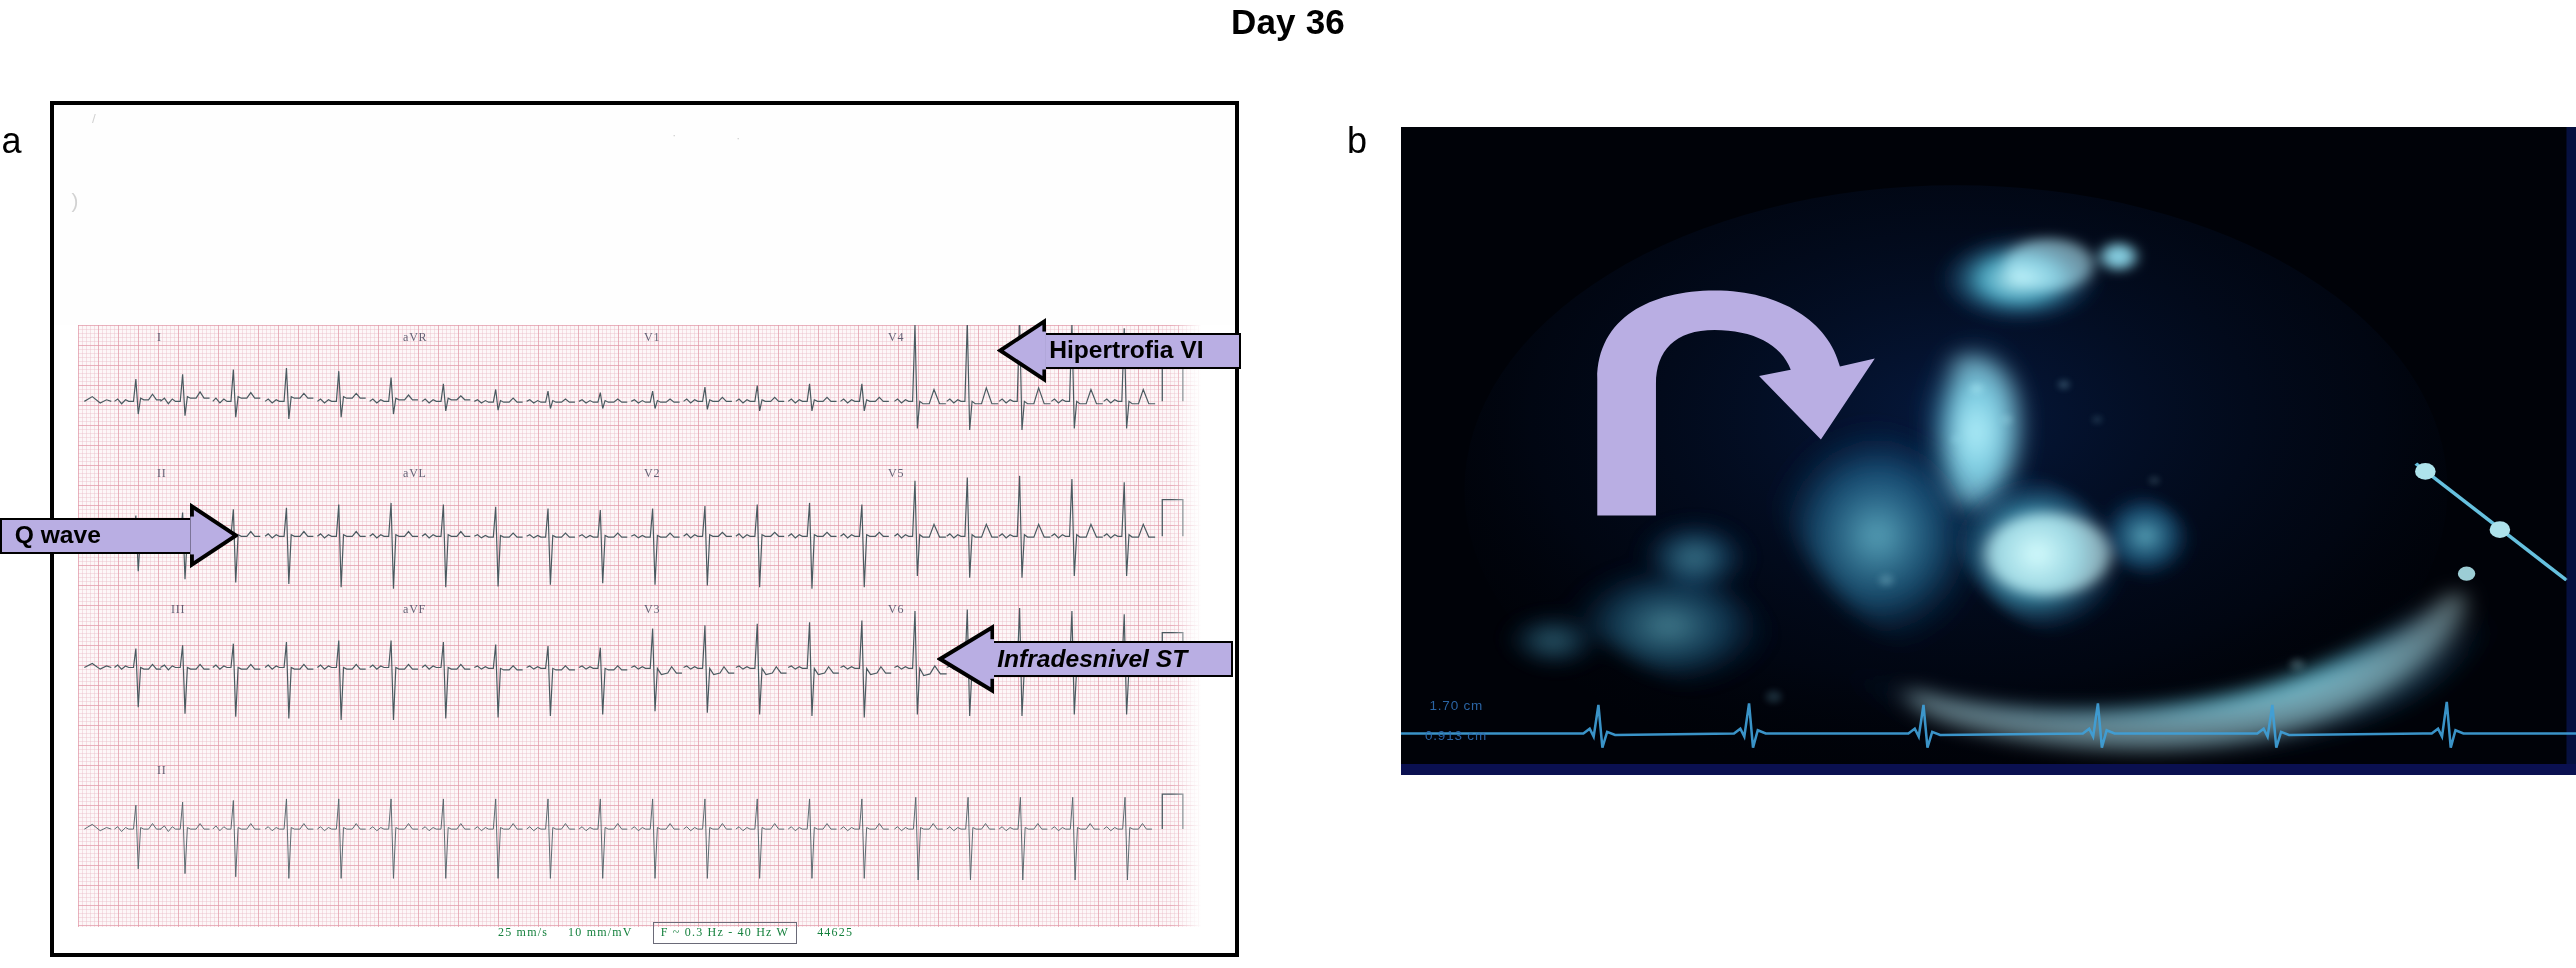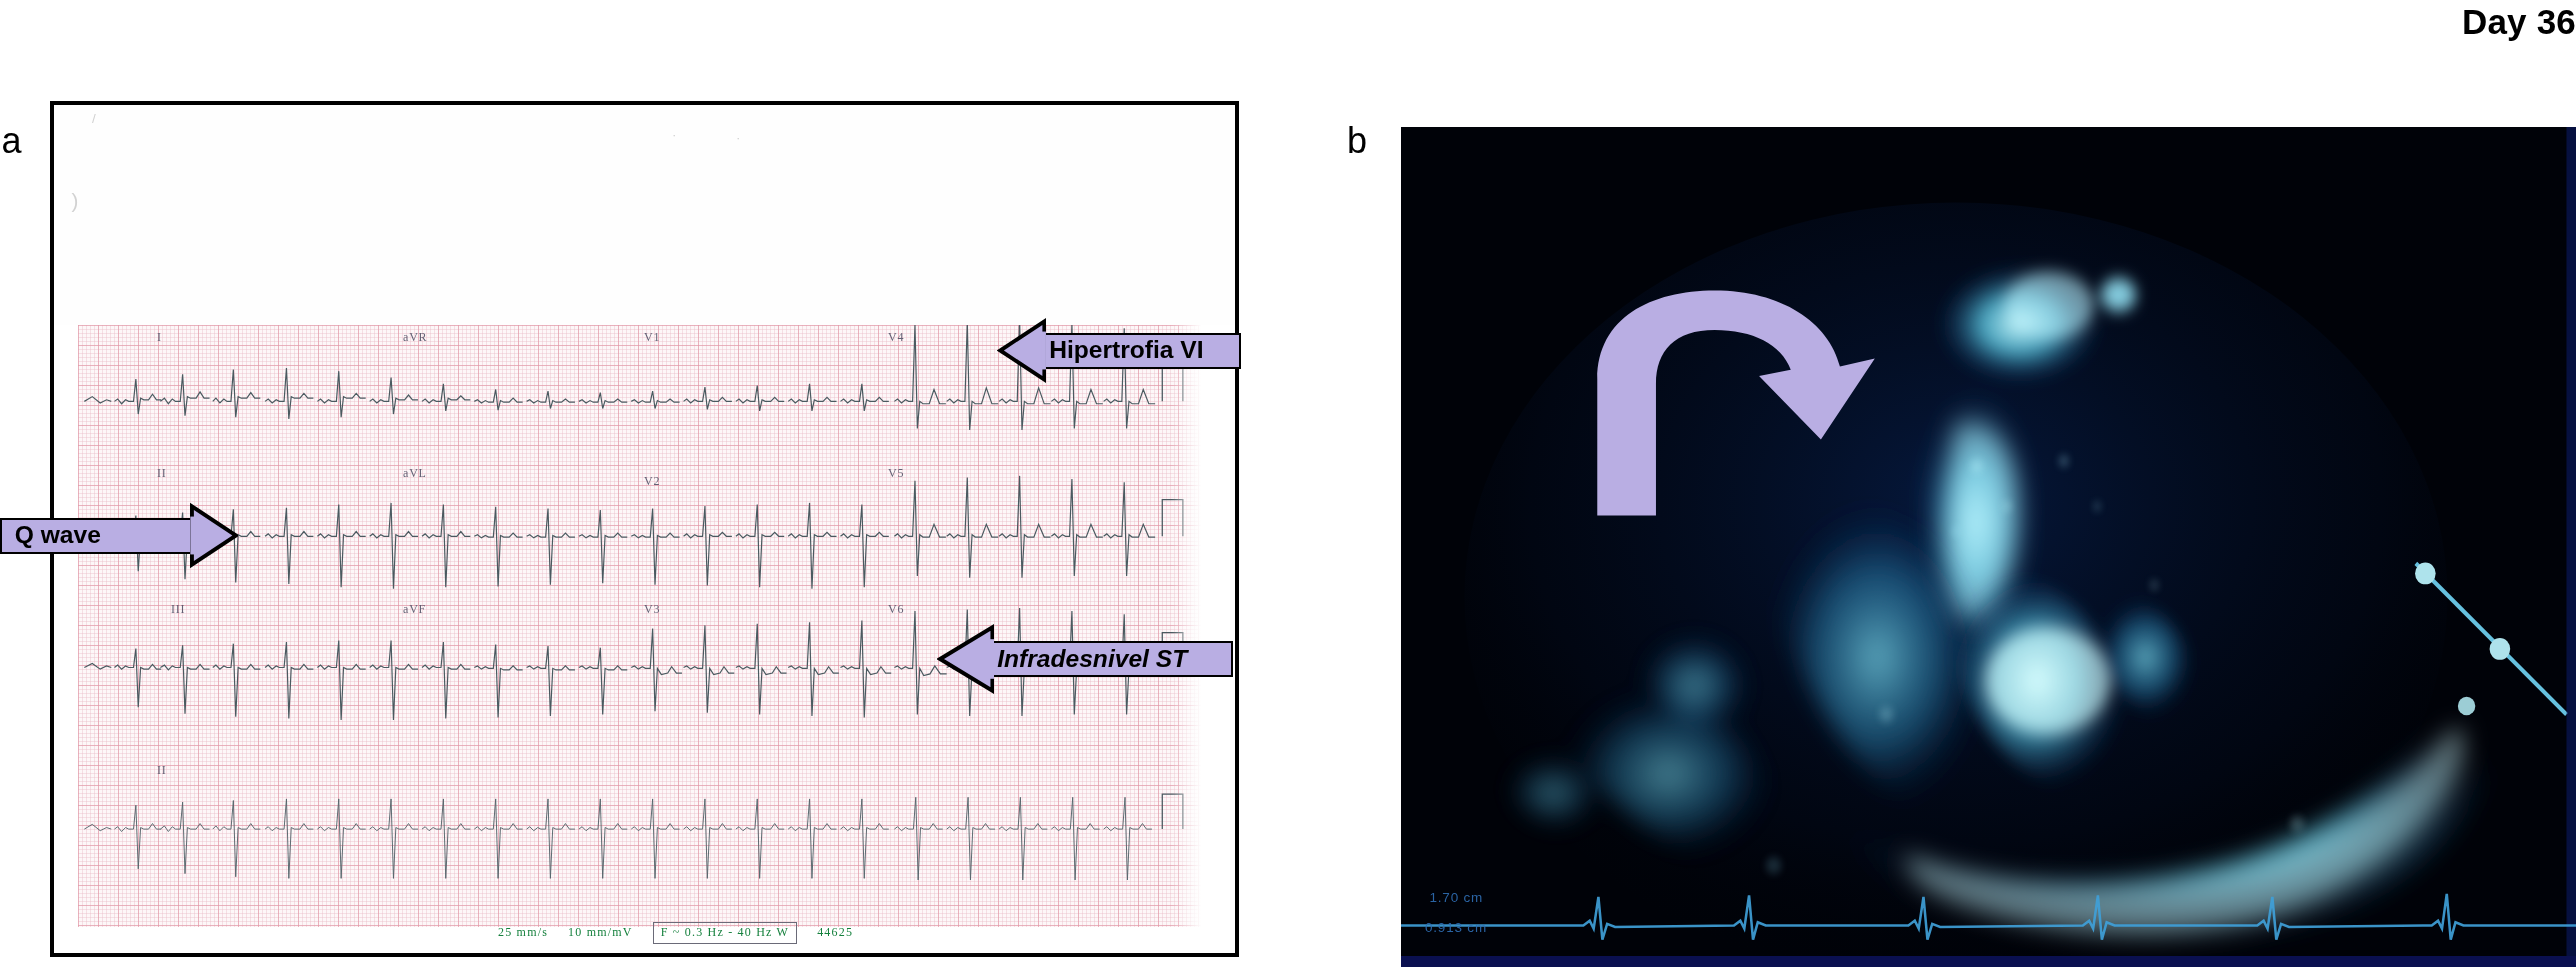--- a/index.html
+++ b/index.html
@@ -8,21 +8,21 @@
     width:2576px;height:969px;
     background:#ffffff;
     font-family:"Liberation Sans", sans-serif;
     position:relative;
     overflow:hidden;
   }
 
   
   #figure-title{
     position:absolute;left:0;top:1.6px;width:2576px;
-    text-align:right;
+    text-align:center;
     font-size:35px;font-weight:bold;color:#000;
     letter-spacing:0.2px;
   }
 
   
   .panel-letter{
     position:absolute;
     font-size:36px;font-weight:400;color:#000;
     line-height:1;
   }
@@ -134,21 +134,21 @@
   #annot-infradesnivel{left:937px;top:621px;font-style:italic;}
   #annot-infradesnivel .annot-bar{
     padding:0 9.5px 0 3.2px;
     border-right:2.4px solid #000;
   }
 
   
   #echo-panel{
     position:absolute;
     left:1401px;top:127px;
-    width:1175px;height:840px;
+    width:1175px;height:648px;
     background:#7dd3fc;
     overflow:hidden;
   }
   #echo-img{position:absolute;left:0;top:0;width:100%;height:100%;}
   #echo-ecg-strip{position:absolute;left:0;bottom:20.6px;width:100%;height:68px;}
   .echo-measure{
     position:absolute;
     font-family:"Liberation Sans", sans-serif;
     font-size:13.5px;color:#2f6fb5;letter-spacing:0.8px;
     white-space:nowrap;opacity:.9;
@@ -290,21 +290,21 @@
       <path class="cal-pulse" d="M1368,92 l0,-44 l26,0 l0,44"></path>
     </svg>
 
     <span class="lead-label" style="left:79px;top:4.8px;">I</span>
     <span class="lead-label" style="left:325px;top:4.8px;">aVR</span>
     <span class="lead-label" style="left:566px;top:4.8px;">V1</span>
     <span class="lead-label" style="left:810px;top:4.8px;">V4</span>
 
     <span class="lead-label" style="left:79px;top:141px;">II</span>
     <span class="lead-label" style="left:325px;top:141px;">aVL</span>
-    <span class="lead-label" style="left:566px;top:141px;margin-top:8px;">V2</span>
+    <span class="lead-label" style="left:566px;top:141px;">V2</span>
     <span class="lead-label" style="left:810px;top:141px;text-align:center;">V5</span>
 
     <span class="lead-label" style="left:78px;top:277px;padding-left:15px;">III</span>
     <span class="lead-label" style="left:325px;top:277px;">aVF</span>
     <span class="lead-label" style="left:566px;top:277px;">V3</span>
     <span class="lead-label" style="left:810px;top:277px;text-align:center;">V6</span>
 
     <span class="lead-label" style="left:79px;top:438px;">II</span>
 
     <div id="ecg-paper-fade-r"></div>

